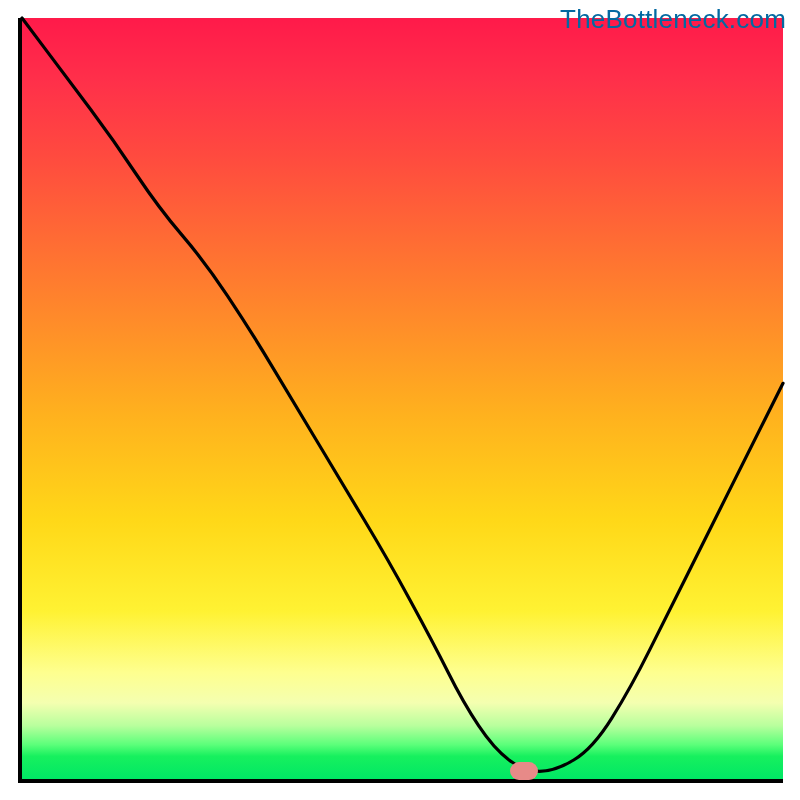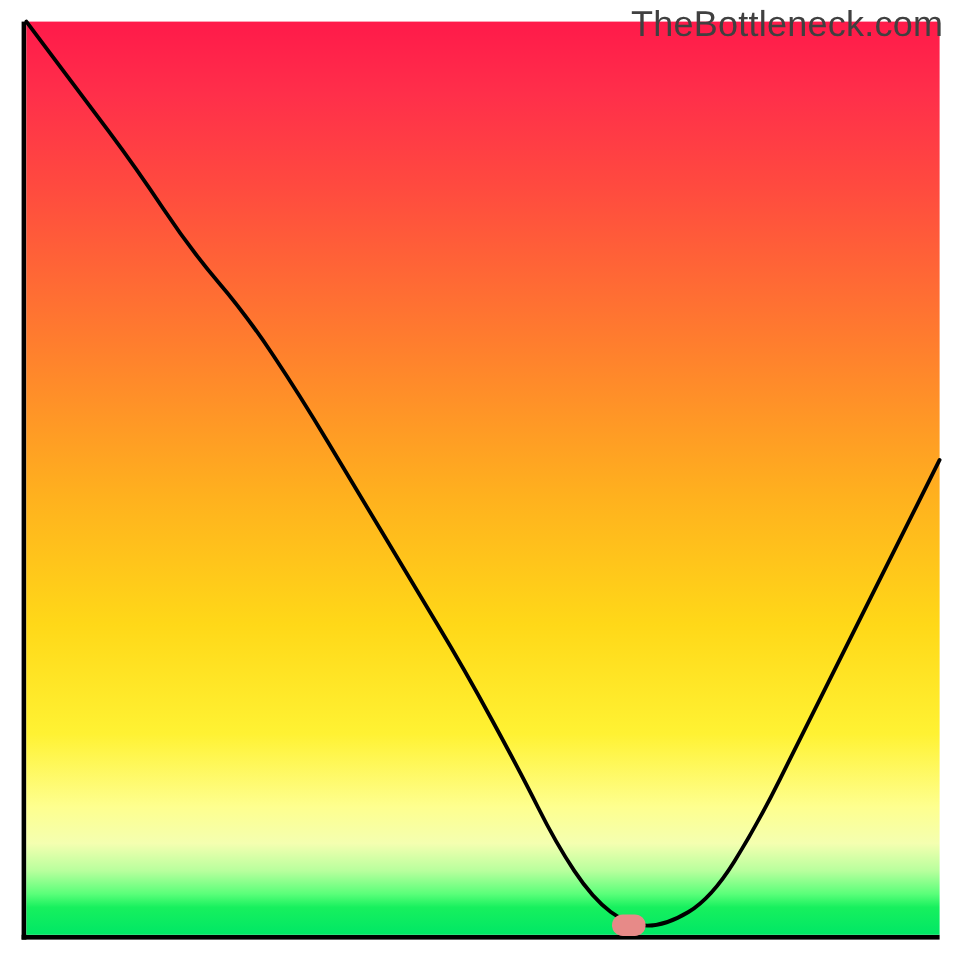--- a/index.html
+++ b/index.html
@@ -13,23 +13,23 @@
   }
   .chart-wrap {
     position: relative;
     width: 800px;
     height: 800px;
   }
   .watermark {
     position: absolute;
     top: 4px;
     right: 14px;
-    font-size: 30px;
+    font-size: 26px;
     font-weight: 400;
-    color: #404040;
+    color: #0369a1;
     letter-spacing: 0.2px;
     z-index: 50;
     user-select: none;
   }
   .plot-area {
     position: absolute;
     left: 18px;
     top: 18px;
     width: 765px;   
     height: 765px;

